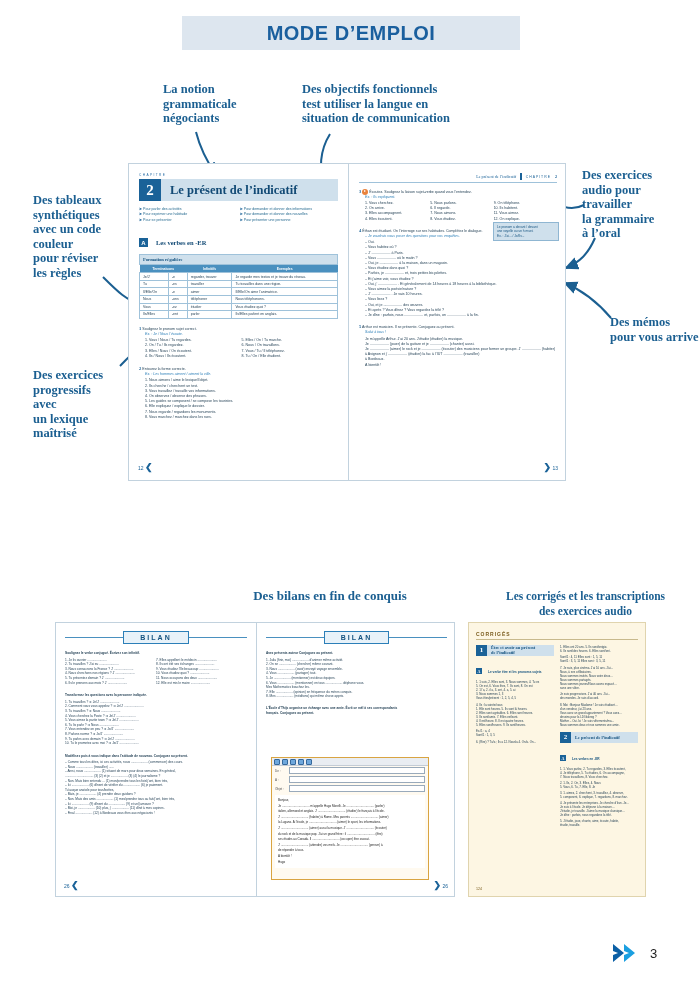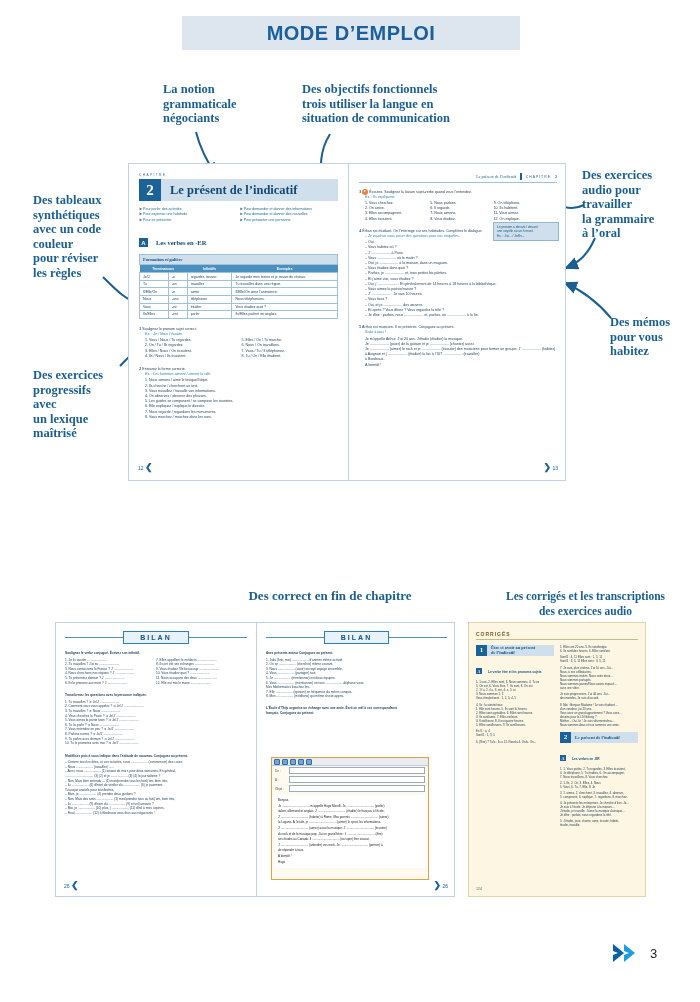--- a/index.html
+++ b/index.html
@@ -111,51 +111,51 @@
   <span class="banner-title">MODE D’EMPLOI</span>
 </div>
 
 <div class="callout" style="left:163px;top:82px;width:120px;">
   <span style="white-space:pre-line">La notion
 grammaticale
 négociants</span>
 </div>
 <div class="callout" style="left:302px;top:82px;width:175px;">
   <span style="white-space:pre-line">Des objectifs fonctionnels
-trois utiliser la langue en
+test utiliser la langue en
 situation de communication</span>
 </div>
 <div class="callout" style="left:33px;top:193px;width:100px;">
   <span style="white-space:pre-line">Des tableaux
 synthétiques
 avec un code
 couleur
 pour réviser
 les règles</span>
 </div>
 <div class="callout" style="left:582px;top:168px;width:112px;">
   <span style="white-space:pre-line">Des exercices
 audio pour
 travailler
 la grammaire
 à l’oral</span>
 </div>
 <div class="callout" style="left:610px;top:315px;width:90px;">
   <span style="white-space:pre-line">Des mémos
-pour vous habitez</span>
+pour vous arrive</span>
 </div>
 <div class="callout" style="left:33px;top:368px;width:100px;">
   <span style="white-space:pre-line">Des exercices
 progressifs
 avec
 un lexique
 maîtrisé</span>
 </div>
 <div class="callout" style="left:160px;top:589px;width:340px;text-align:center;font-size:13px;">
-  <span style="white-space:pre-line">Des correct en fin de chapitre</span>
+  <span style="white-space:pre-line">Des bilans en fin de conquis</span>
 </div>
 <div class="callout" style="left:478px;top:589px;width:215px;text-align:center;font-size:11.5px;">
   <span style="white-space:pre-line">Les corrigés et les transcriptions
 des exercices audio</span>
 </div>
 
 <svg style="position:absolute;left:0;top:0;width:700px;height:1002px;pointer-events:none;">
   <defs>
     <marker id="ah" markerWidth="7" markerHeight="7" refX="6" refY="3.2" orient="auto">
       <path d="M0,0 L7,3.2 L0,6.4 z" fill="#1b5f91"></path>

